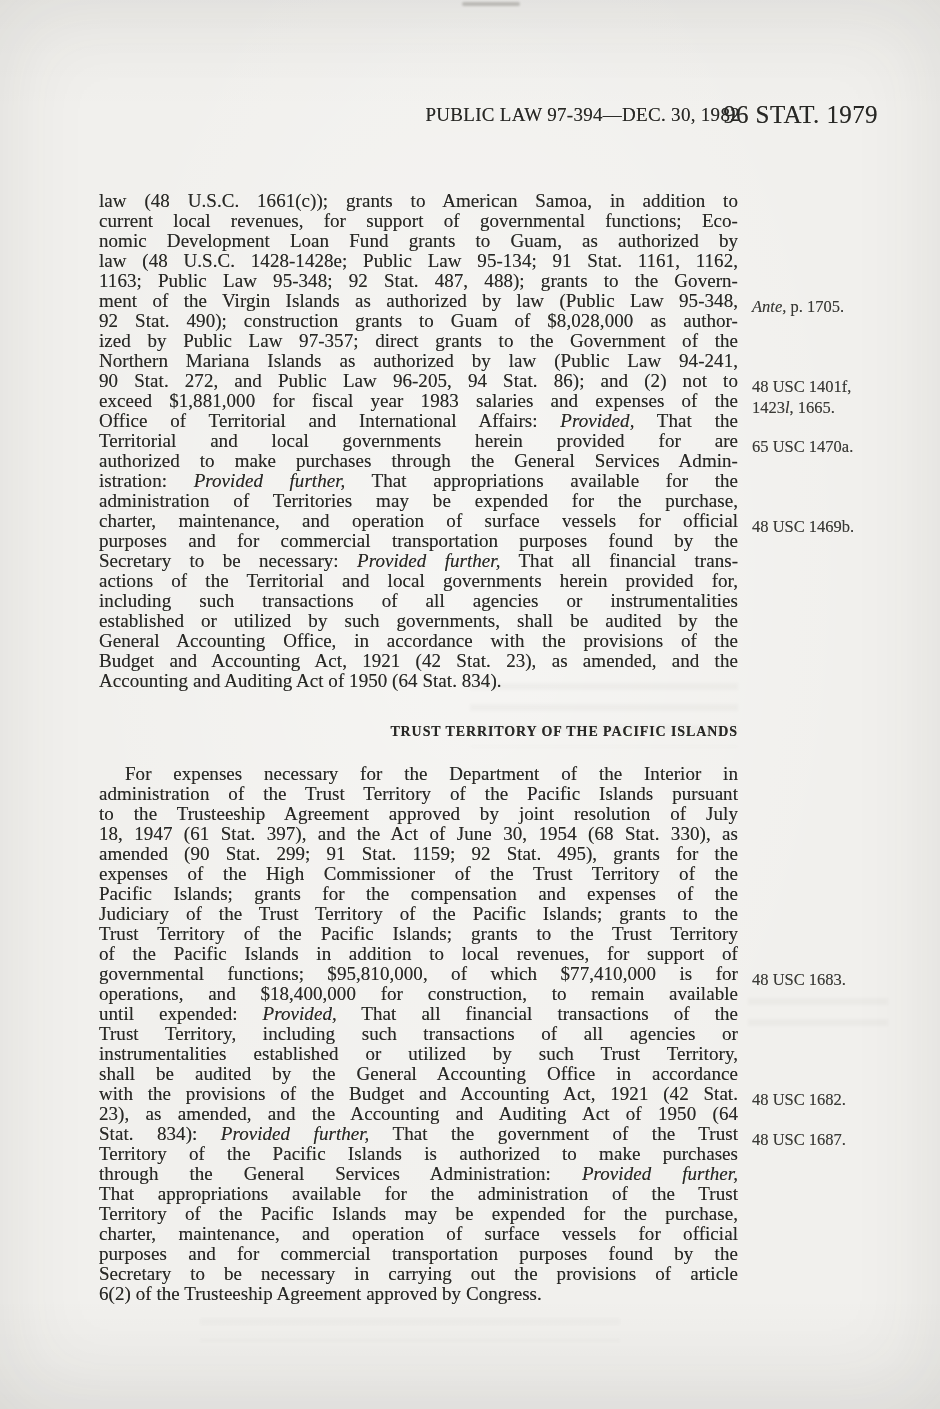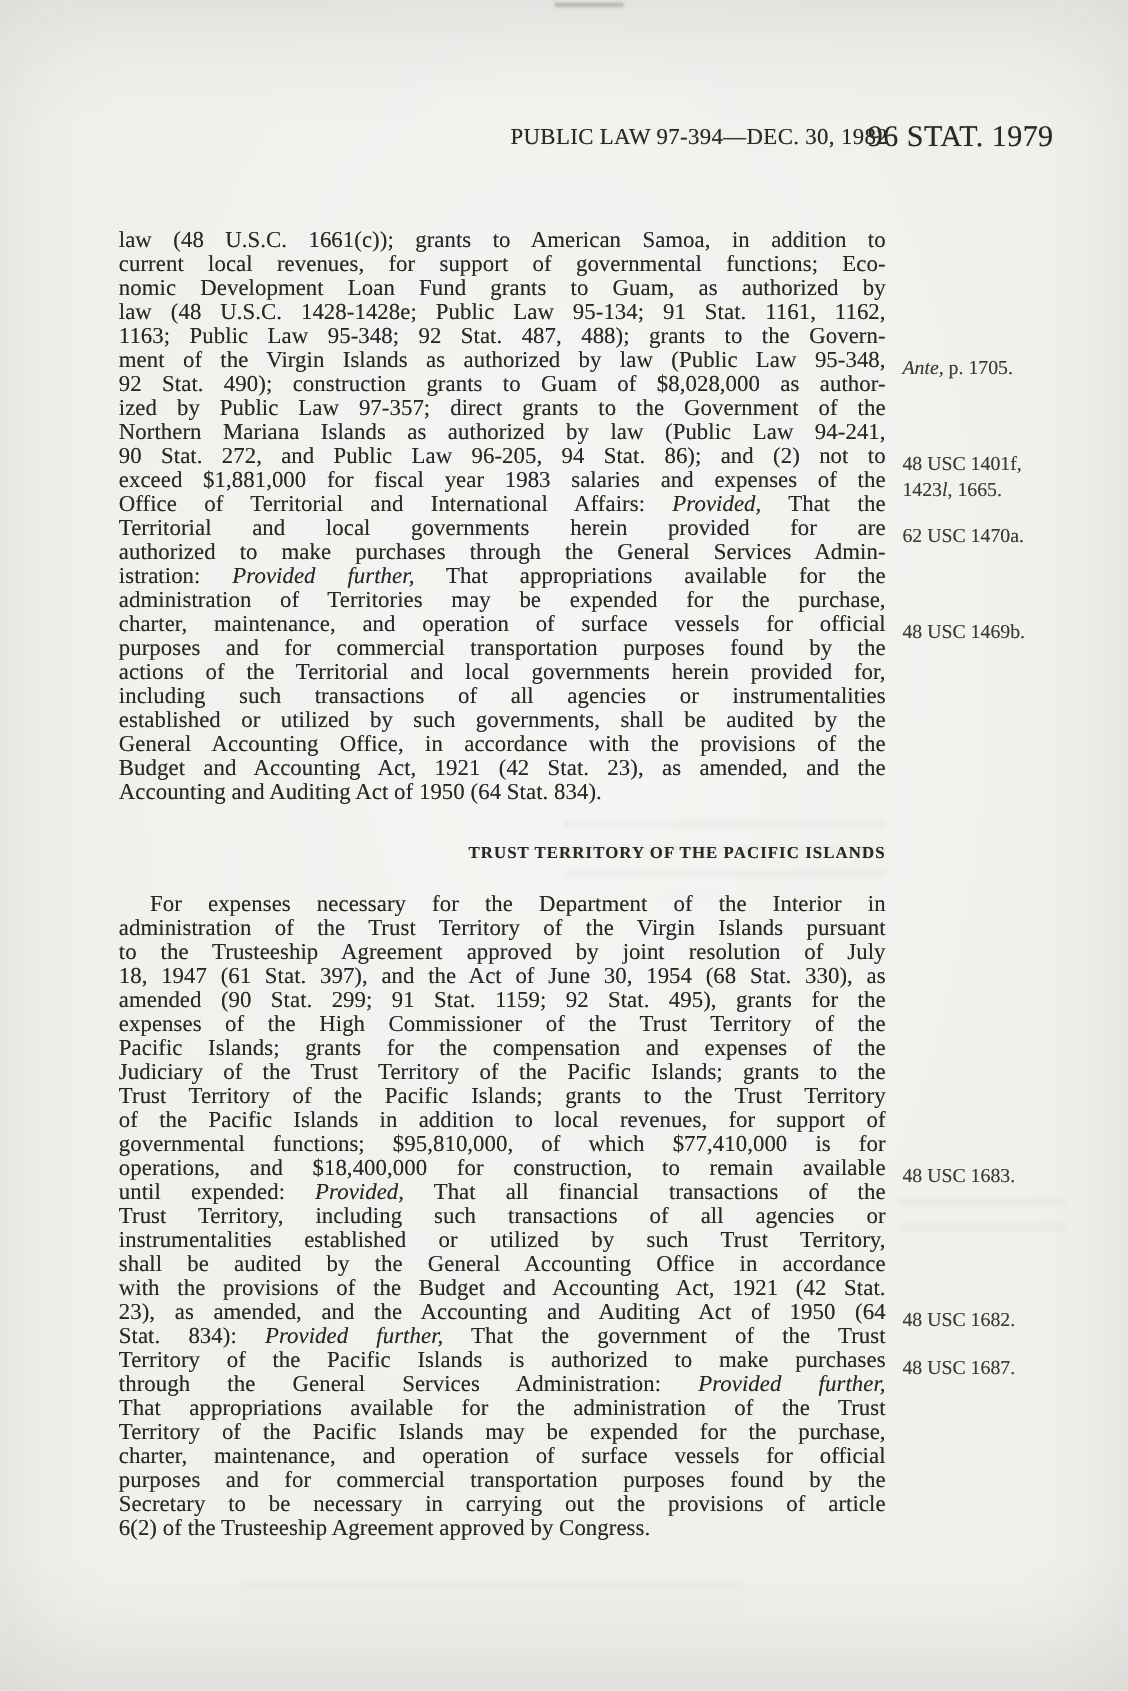--- a/index.html
+++ b/index.html
@@ -120,31 +120,32 @@
           <div class="tl">Northern Mariana Islands as authorized by law (Public Law 94-241,</div>
           <div class="tl">90 Stat. 272, and Public Law 96-205, 94 Stat. 86); and (2) not to</div>
           <div class="tl">exceed $1,881,000 for fiscal year 1983 salaries and expenses of the</div>
           <div class="tl">Office of Territorial and International Affairs: <em>Provided,</em> That the</div>
           <div class="tl">Territorial and local governments herein provided for are</div>
           <div class="tl">authorized to make purchases through the General Services Admin-</div>
           <div class="tl">istration: <em>Provided further,</em> That appropriations available for the</div>
           <div class="tl">administration of Territories may be expended for the purchase,</div>
           <div class="tl">charter, maintenance, and operation of surface vessels for official</div>
           <div class="tl">purposes and for commercial transportation purposes found by the</div>
+          <div class="tl">Secretary to be necessary: <em>Provided further,</em> That all financial trans-</div>
           <div class="tl">actions of the Territorial and local governments herein provided for,</div>
           <div class="tl">including such transactions of all agencies or instrumentalities</div>
           <div class="tl">established or utilized by such governments, shall be audited by the</div>
           <div class="tl">General Accounting Office, in accordance with the provisions of the</div>
           <div class="tl">Budget and Accounting Act, 1921 (42 Stat. 23), as amended, and the</div>
           <div class="tl last">Accounting and Auditing Act of 1950 (64 Stat. 834).</div>
         </div>
       <div class="heading">TRUST TERRITORY OF THE PACIFIC ISLANDS</div>
       <div class="para">
           <div class="tl indent">For expenses necessary for the Department of the Interior in</div>
-          <div class="tl">administration of the Trust Territory of the Virgin Islands pursuant</div>
+          <div class="tl">administration of the Trust Territory of the Pacific Islands pursuant</div>
           <div class="tl">to the Trusteeship Agreement approved by joint resolution of July</div>
           <div class="tl">18, 1947 (61 Stat. 397), and the Act of June 30, 1954 (68 Stat. 330), as</div>
           <div class="tl">amended (90 Stat. 299; 91 Stat. 1159; 92 Stat. 495), grants for the</div>
           <div class="tl">expenses of the High Commissioner of the Trust Territory of the</div>
           <div class="tl">Pacific Islands; grants for the compensation and expenses of the</div>
           <div class="tl">Judiciary of the Trust Territory of the Pacific Islands; grants to the</div>
           <div class="tl">Trust Territory of the Pacific Islands; grants to the Trust Territory</div>
           <div class="tl">of the Pacific Islands in addition to local revenues, for support of</div>
           <div class="tl">governmental functions; $95,810,000, of which $77,410,000 is for</div>
           <div class="tl">operations, and $18,400,000 for construction, to remain available</div>
@@ -167,21 +168,21 @@
     </div>
     <div class="notes">
         <div class="note" style="top: 142px;">
           <div><em>Ante,</em> p. 1705.</div>
         </div>
         <div class="note" style="top: 222px;">
           <div>48 USC 1401f,</div>
           <div>1423<em>l</em>, 1665.</div>
         </div>
         <div class="note" style="top: 282px;">
-          <div>62 USC 1470a.</div>
+          <div>65 USC 1470a.</div>
         </div>
         <div class="note" style="top: 362px;">
           <div>48 USC 1469b.</div>
         </div>
         <div class="note" style="top: 815px;">
           <div>48 USC 1683.</div>
         </div>
         <div class="note" style="top: 935px; text-align: right;">
           <div>48 USC 1682.</div>
         </div>

